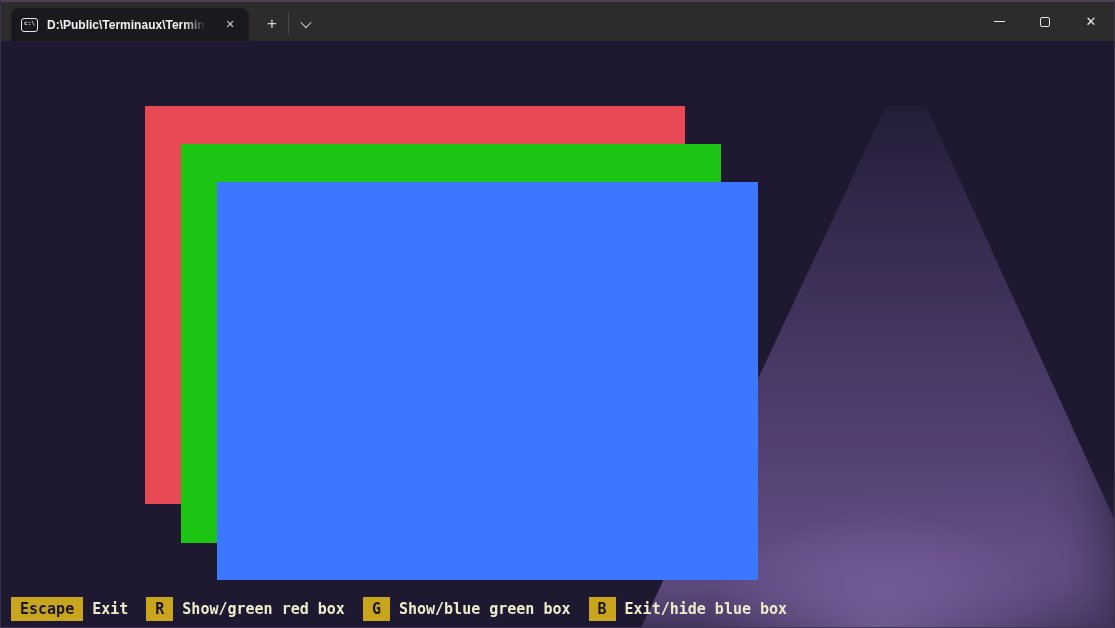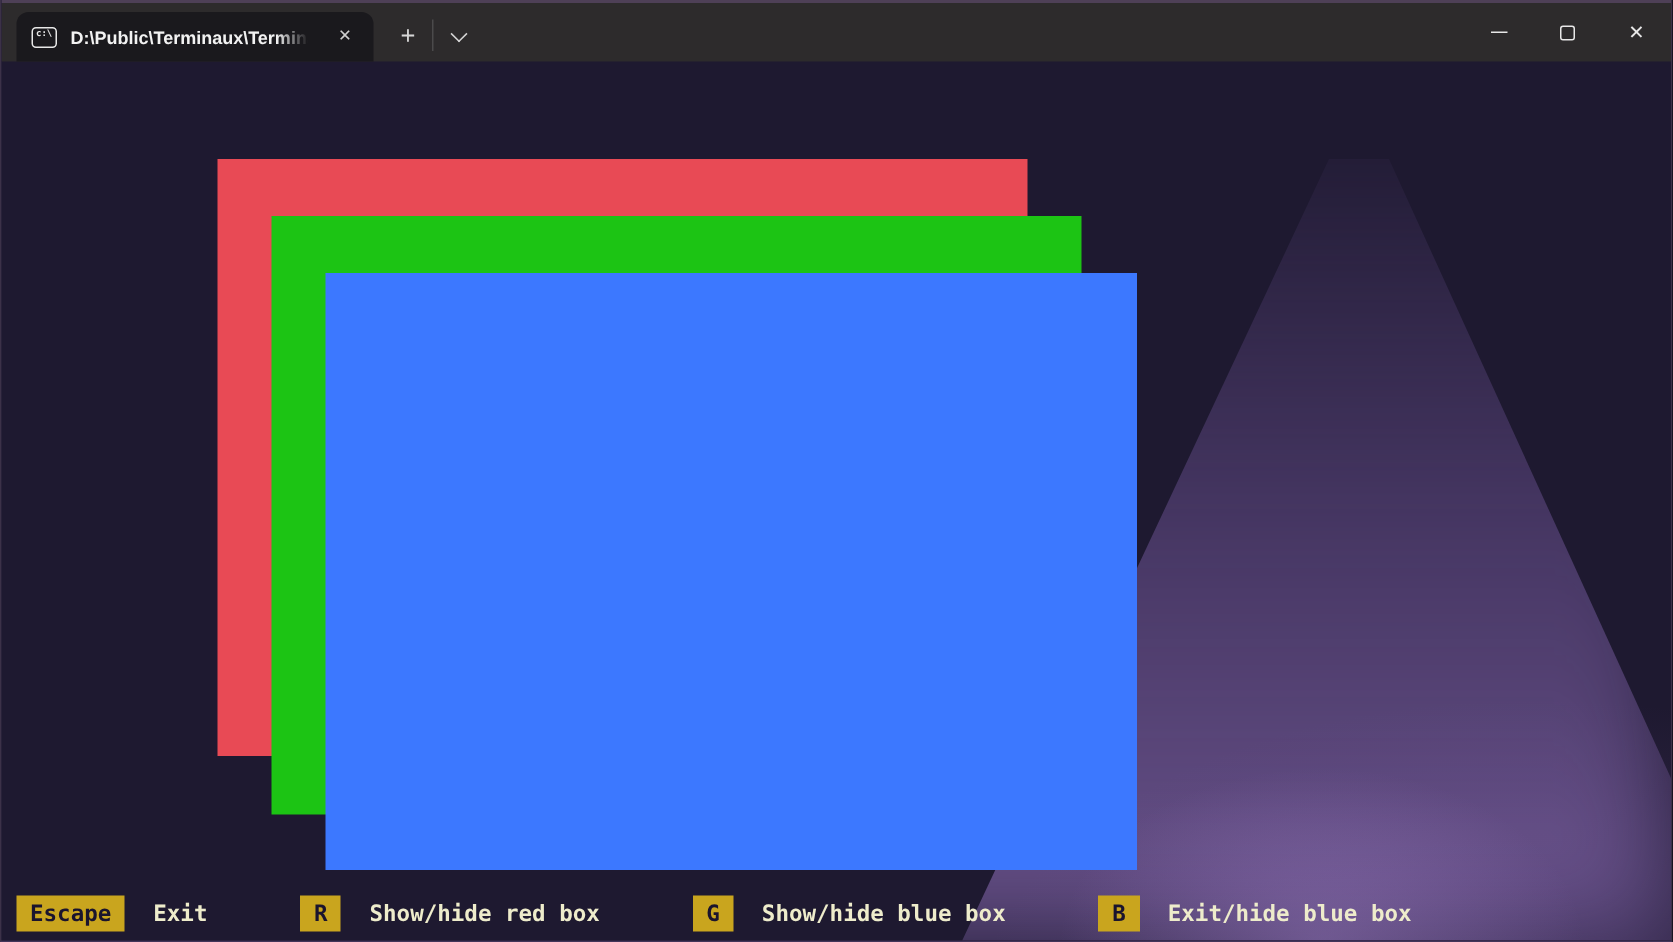--- a/index.html
+++ b/index.html
@@ -83,28 +83,27 @@
   .box-red   { left:144px; top:65px;  width:540px; height:398px; }
   .box-green { left:180px; top:103px; width:540px; height:399px; }
   .box-blue  { left:216px; top:141px; width:541px; height:398px; }
 
   
   .statusbar {
     position:absolute; left:10px; bottom:6px; height:24px;
     display:flex; align-items:center;
     font-family:"DejaVu Sans Mono", monospace; font-size:15px; font-weight:700;
     white-space:nowrap;
-    gap:44px;
   }
   .hotkey { display:flex; align-items:center; }
   .hotkey + .hotkey { margin-left:18px; }
   .key-badge {
     height:24px; line-height:24px; padding:0 9px; display:inline-block;
   }
-  .hk-label { margin-left:19px; line-height:24px; }
+  .hk-label { margin-left:9px; line-height:24px; }
 </style>
 </head>
 <body>
 
 <div class="window">
   <div class="top-border"></div>
 
   <div class="tabbar">
     <div class="tab">
       <div class="cmd-icon">
@@ -139,25 +138,25 @@
     <div class="tui-box box-green" style="background: rgb(28, 196, 20);"></div>
     <div class="tui-box box-blue" style="background: rgb(60, 120, 255);"></div>
 
     <div class="statusbar" style="color: rgb(238, 236, 203);">
       <div class="hotkey">
         <span class="key-badge" style="background: rgb(201, 165, 30); color: rgb(26, 20, 46);">Escape</span>
         <span class="hk-label">Exit</span>
       </div>
       <div class="hotkey">
         <span class="key-badge" style="background: rgb(201, 165, 30); color: rgb(26, 20, 46);">R</span>
-        <span class="hk-label">Show/hide red box</span>
+        <span class="hk-label">Show/green red box</span>
       </div>
       <div class="hotkey">
         <span class="key-badge" style="background: rgb(201, 165, 30); color: rgb(26, 20, 46);">G</span>
-        <span class="hk-label">Show/hide blue box</span>
+        <span class="hk-label">Show/blue green box</span>
       </div>
       <div class="hotkey">
         <span class="key-badge" style="background: rgb(201, 165, 30); color: rgb(26, 20, 46);">B</span>
         <span class="hk-label">Exit/hide blue box</span>
       </div>
     </div>
   </div>
 </div>
 
 </body></html>

